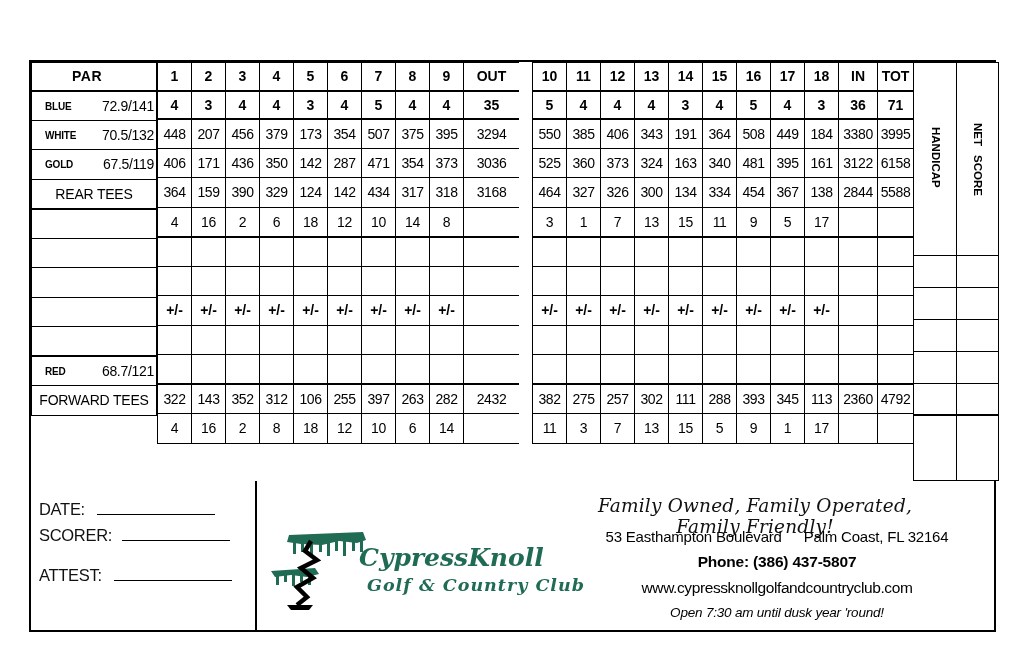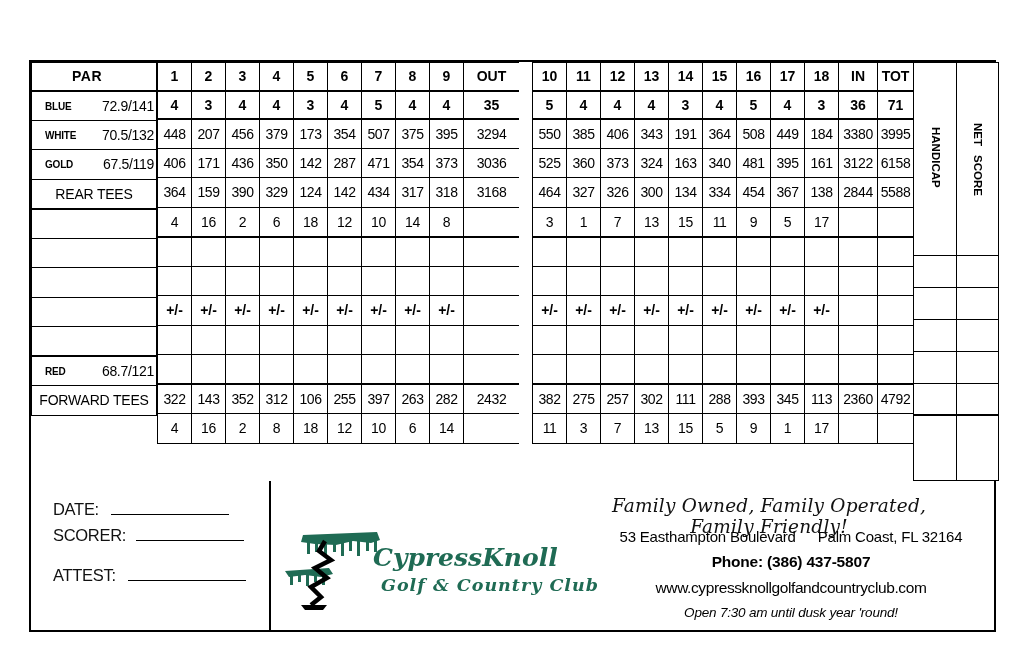--- a/index.html
+++ b/index.html
@@ -49,21 +49,21 @@
   
   .thickbottom{border-bottom:2.5px solid #000 !important;}
 
   
   .sidecols table{border-collapse:collapse;table-layout:fixed;height:419px;}
   .sidecols td{border:1.3px solid #000;box-sizing:border-box;background:#fff;}
   .vhead{vertical-align:middle;text-align:center;padding:4px 0;}
   .vword{font-weight:bold;font-size:11.5px;line-height:15px;letter-spacing:0;}
 
   
-  .footer{position:absolute;left:14px;top:419px;width:100%;height:150px;}
+  .footer{position:absolute;left:0;top:419px;width:100%;height:150px;}
   .fleft{position:absolute;left:0;top:0;width:226px;height:150px;border-right:2.5px solid #000;box-sizing:border-box;}
   .fline{position:absolute;font-size:16.5px;letter-spacing:-0.3px;color:#111;}
   .fline .ul{display:inline-block;border-bottom:1.6px solid #000;height:15px;vertical-align:baseline;}
   .fright{position:absolute;left:226px;top:0;right:0;height:150px;}
 
   .slogan{position:absolute;left:318px;top:14px;width:360px;text-align:center;
           font-family:"DejaVu Serif", serif;font-style:italic;font-size:18.5px;color:#111;letter-spacing:0.2px;}
   .addr{position:absolute;left:290px;top:47px;width:460px;text-align:center;font-size:15px;letter-spacing:-0.2px;}
   .addr .city{margin-left:22px;}
   .phone{position:absolute;left:290px;top:72px;width:460px;text-align:center;font-size:15.5px;font-weight:bold;letter-spacing:-0.2px;}

